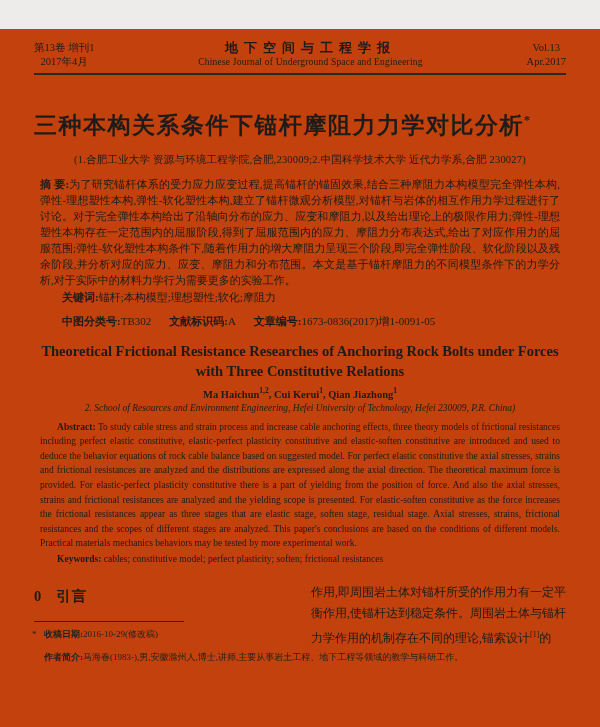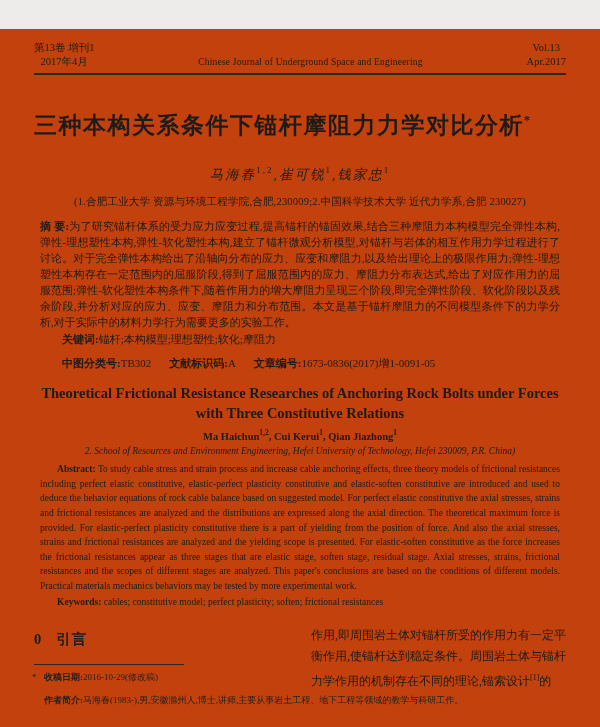--- a/index.html
+++ b/index.html
@@ -60,31 +60,31 @@
 <body>
 
 <div class="page">
 
   <div class="header">
     <div class="h-left">
       <div>第13卷 增刊1</div>
       <div>2017年4月</div>
     </div>
     <div class="h-center">
+      <div class="jcn">地下空间与工程学报</div>
       <div class="jen">Chinese Journal of Underground Space and Engineering</div>
     </div>
     <div class="h-right">
       <div>Vol.13</div>
       <div>Apr.2017</div>
     </div>
   </div>
 
   <h1 class="title-cn"><span>三种本构关系条件下锚杆摩阻力力学对比分析</span><sup>*</sup></h1>
 
-  <p class="authors-cn"><span>马海春</span><sup>1,2</sup><span>,</span><span>崔可锐</span><sup>1</sup><span>,</span><span>钱家忠</span><sup>1</sup></p>
 
   <p class="affil-cn">(1.合肥工业大学 资源与环境工程学院,合肥,230009;2.中国科学技术大学 近代力学系,合肥 230027)</p>
 
   <div class="abs-cn">
     <span class="lead"></span><span class="label-b">摘  要:</span><span>为了研究锚杆体系的受力应力应变过程,提高锚杆的锚固效果,结合三种摩阻力本构模型完全弹性本构,弹性-理想塑性本构,弹性-软化塑性本构,建立了锚杆微观分析模型,对锚杆与岩体的相互作用力学过程进行了讨论。对于完全弹性本构给出了沿轴向分布的应力、应变和摩阻力,以及给出理论上的极限作用力;弹性-理想塑性本构存在一定范围内的屈服阶段,得到了屈服范围内的应力、摩阻力分布表达式,给出了对应作用力的屈服范围;弹性-软化塑性本构条件下,随着作用力的增大摩阻力呈现三个阶段,即完全弹性阶段、软化阶段以及残余阶段,并分析对应的应力、应变、摩阻力和分布范围。本文是基于锚杆摩阻力的不同模型条件下的力学分析,对于实际中的材料力学行为需要更多的实验工作。</span>
   </div>
 
   <div class="kw-cn">
     <span class="label-b">关键词:</span><span>锚杆;本构模型;理想塑性;软化;摩阻力</span>
   </div>

